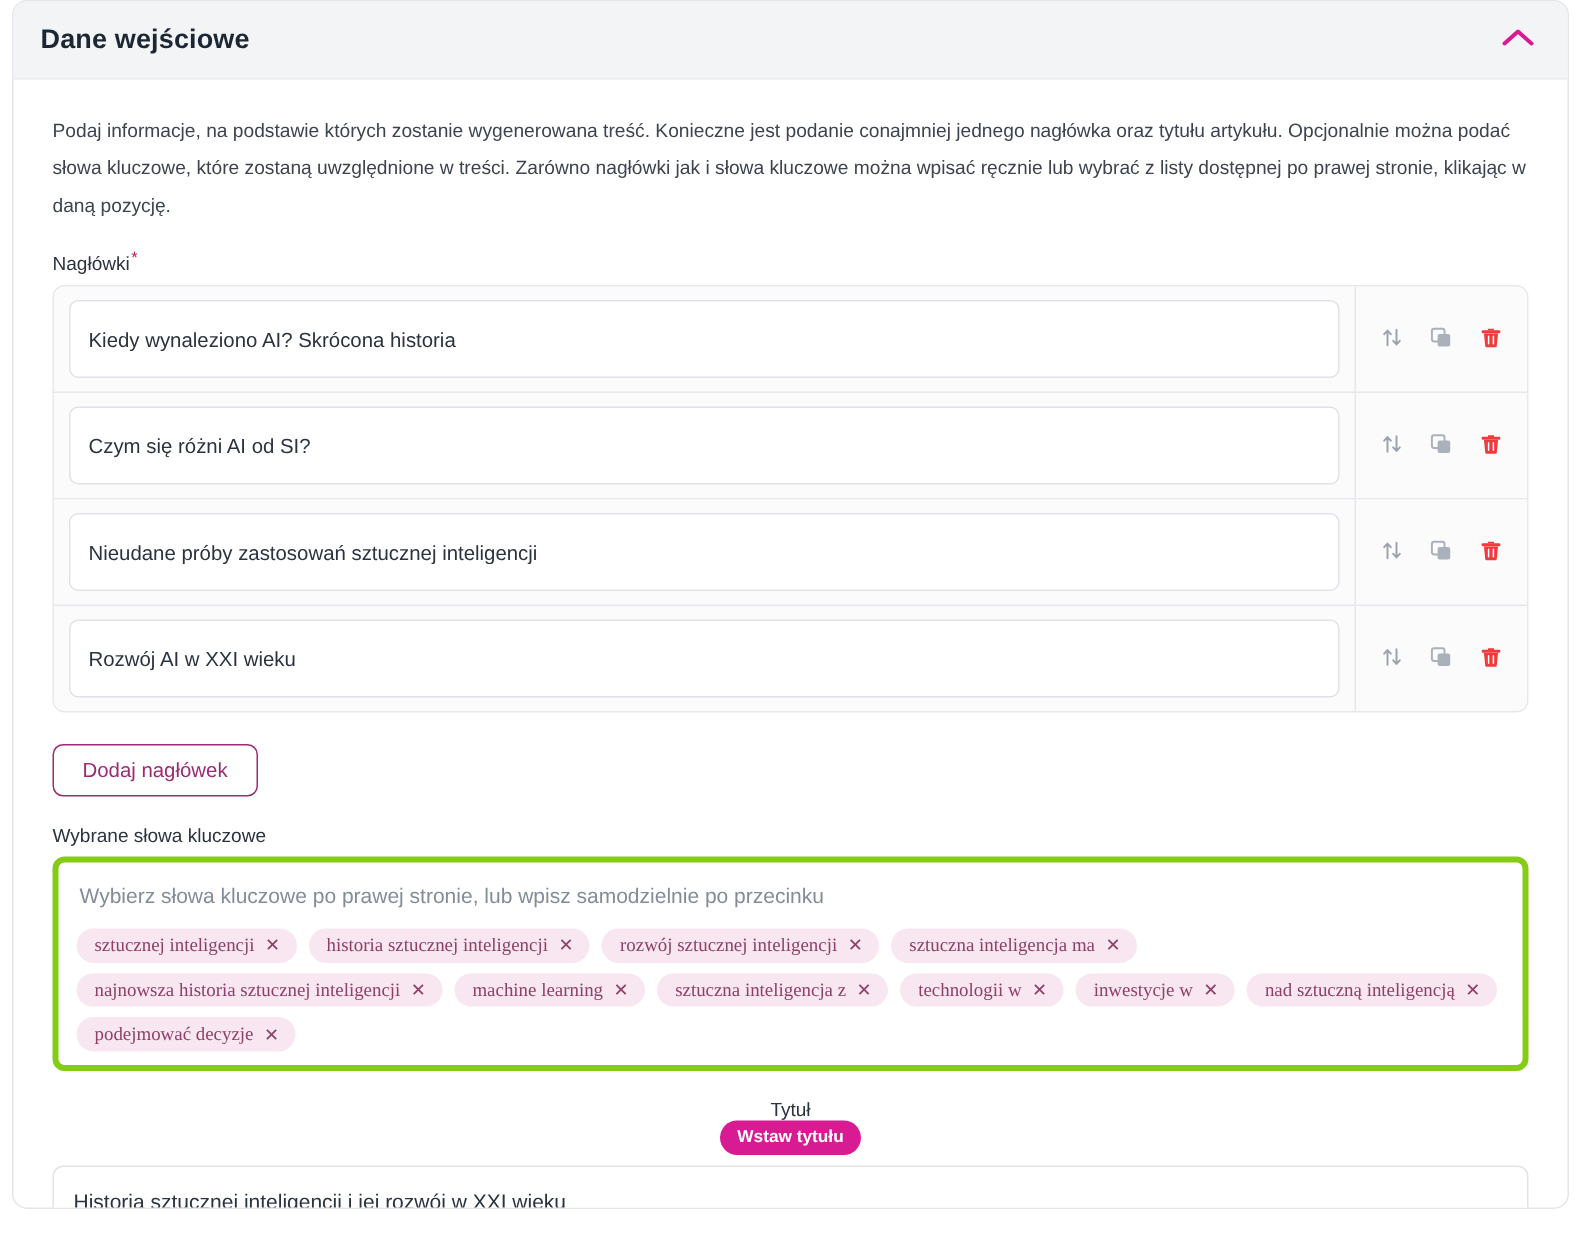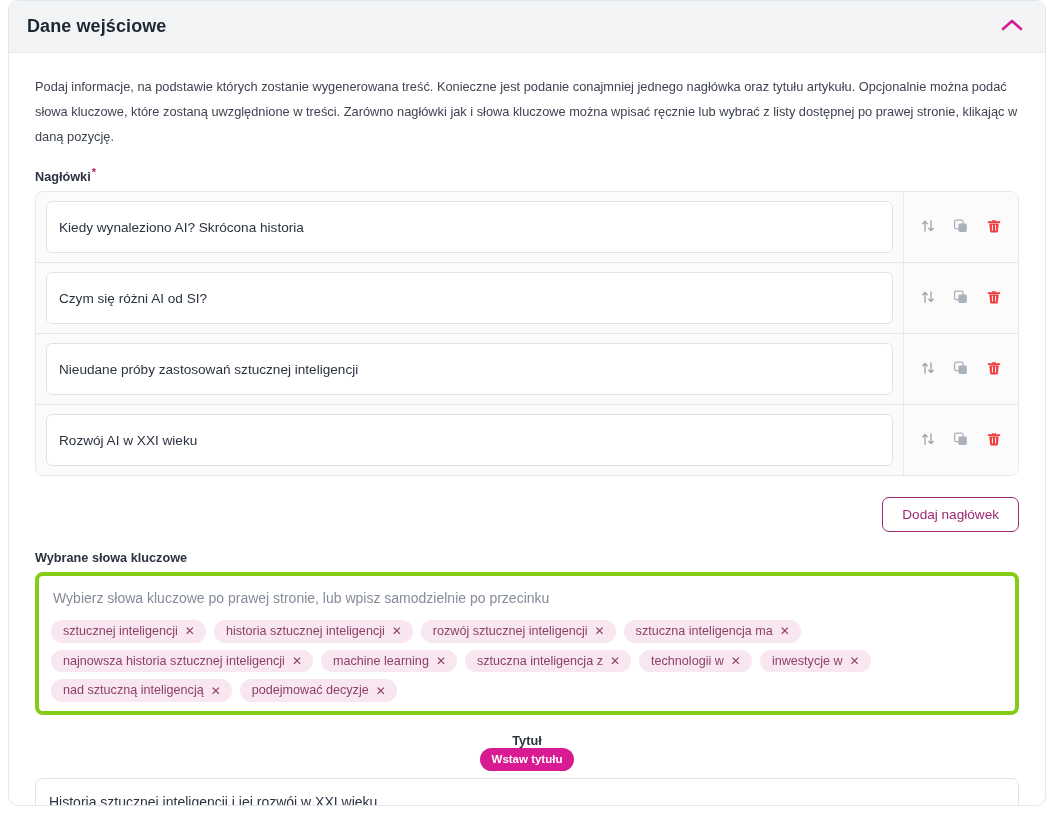--- a/index.html
+++ b/index.html
@@ -64,21 +64,21 @@
   .intro {
     font-size: 12.8px;
     line-height: 1.95;
     color: #3d4450;
     margin: 0 0 16px 0;
     max-width: 1002px;
   }
 
   .field-label {
     font-size: 12.7px;
-    font-weight: bold;
+    font-weight: normal;
     color: #2b3240;
     margin-bottom: 7px;
     display: block;
   }
   .req-star {
     color: #c2185b;
     font-size: 11px;
     vertical-align: super;
     margin-left: 1px;
   }
@@ -134,21 +134,21 @@
     align-items: center;
     justify-content: center;
     background: transparent;
     border: none;
     cursor: pointer;
     padding: 0;
   }
 
   .add-row {
     display: flex;
-    justify-content: flex-end;
+    justify-content: flex-start;
     margin: 21px 0 19px 0;
   }
   .add-btn {
     border: 1px solid #9c2b72;
     color: #9c2b72;
     background: #ffffff;
     border-radius: 7px;
     font-family: "Liberation Sans", sans-serif;
     font-size: 13.6px;
     padding: 9px 19px;
@@ -166,20 +166,21 @@
   }
   .kw-placeholder {
     font-size: 14px;
     color: #848c99;
     padding: 2px 2px 14px 2px;
   }
   .chips {
     display: flex;
     flex-wrap: wrap;
     gap: 7px 8px;
+    font-family: Liberation Serif, serif;
   }
   .chip {
     display: inline-flex;
     align-items: center;
     gap: 7px;
     background: #f8e6f0;
     color: #8e4069;
     border-radius: 13px;
     font-size: 12.6px;
     padding: 5px 11px 5px 12px;

